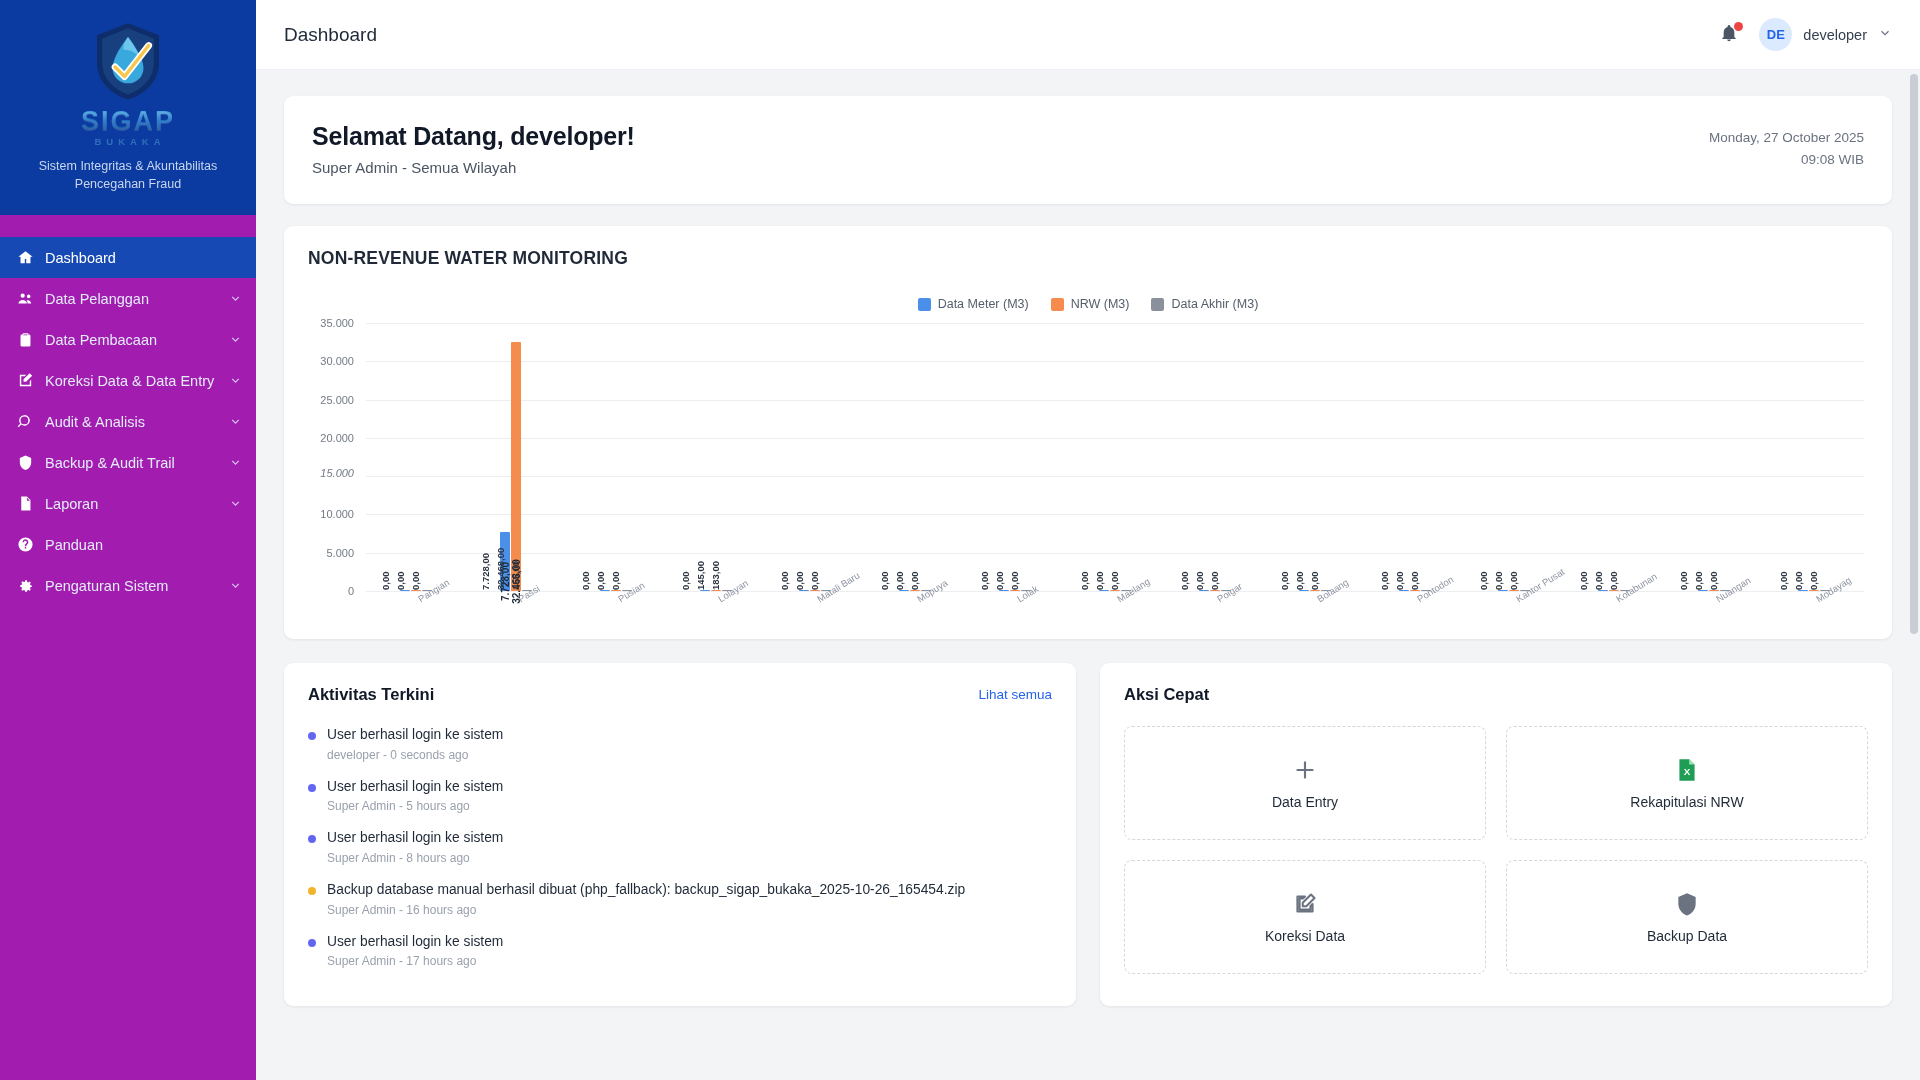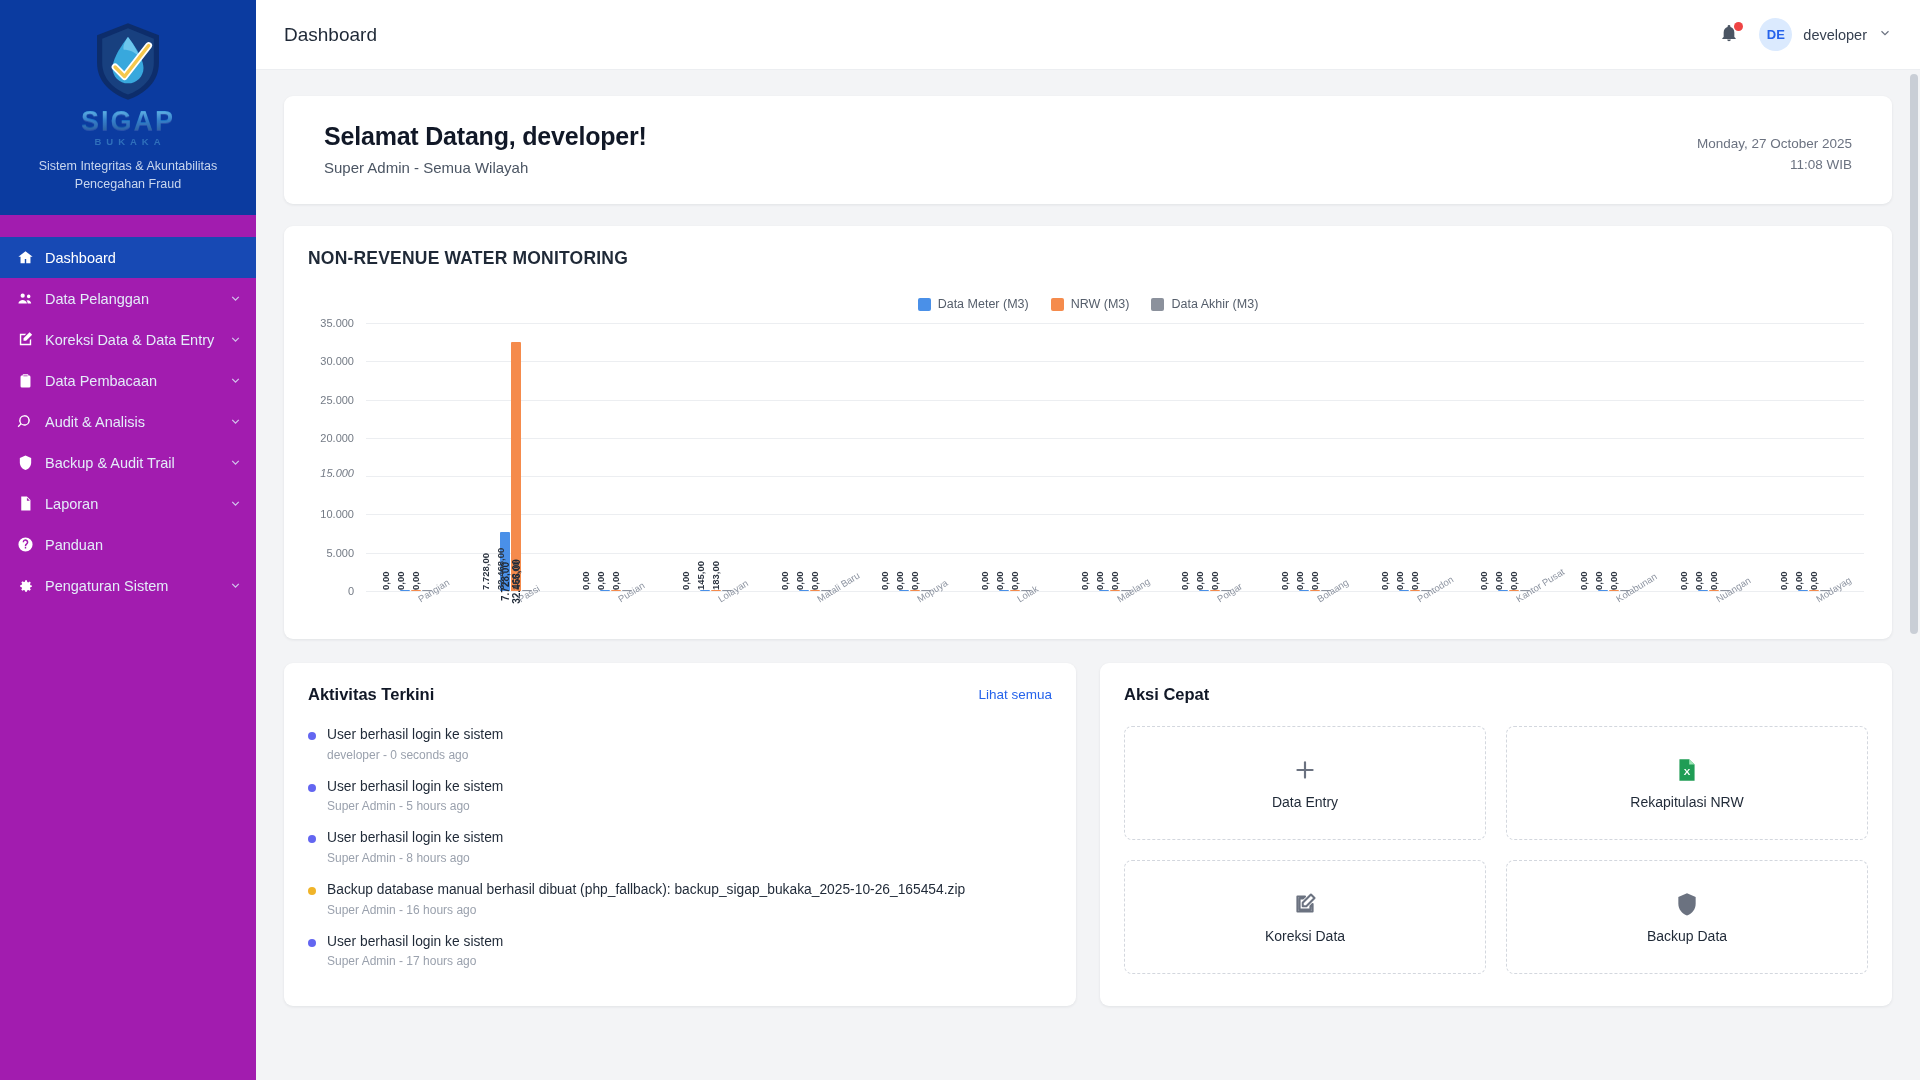--- a/index.html
+++ b/index.html
@@ -69,21 +69,21 @@
     background: #dbeafe; color: #2563eb; font-size: 13px; font-weight: 600;
     display: flex; align-items: center; justify-content: center;
   }
   .user-name { font-size: 14.5px; color: #374151; }
   .caret svg { width: 14px; height: 14px; stroke: #6b7280; fill: none; stroke-width: 2; }
 
   .content { padding: 26px 28px 0 28px; height: 1010px; overflow: hidden; }
 
   .card { background: #fff; border-radius: 9px; box-shadow: 0 1px 3px rgba(16,24,40,.08); }
 
-  .welcome { padding: 26px 40px 28px; display: flex; align-items: flex-end; }
+  .welcome { padding: 26px 28px 28px; display: flex; align-items: center; }
   .welcome h1 { font-size: 25px; color: #111827; font-weight: 700; letter-spacing: -.2px; }
   .welcome .sub { margin-top: 8px; font-size: 15px; color: #4b5563; }
   .welcome .right { margin-left: auto; text-align: right; font-size: 13.5px; color: #6b7280; line-height: 1.6; }
 
   .chart-card { margin-top: 22px; padding: 22px 24px 16px; }
   .chart-title { font-size: 17.5px; font-weight: 700; color: #1f2937; letter-spacing: .2px; }
   .legend { display: flex; justify-content: center; gap: 22px; margin-top: 28px; }
   .legend-item { display: flex; align-items: center; gap: 7px; font-size: 12.5px; color: #555e6b; }
   .swatch { width: 13px; height: 13px; border-radius: 2px; }
 
@@ -175,35 +175,35 @@
             </svg>
           </span>
           <span class="nav-label">Data Pelanggan</span>
           <span class="chev"><svg viewBox="0 0 24 24">
               <polyline points="6,9 12,15 18,9"></polyline>
             </svg></span>
         </div>
         <div class="nav-item">
           <span class="ico">
             <svg viewBox="0 0 24 24">
-              <path d="M4 4h9l-2 2H6v12h12v-5l2-2v9H4Zm13.8-2.4 3.6 3.6-8.6 8.6H9.2v-3.6Z"></path>
-            </svg>
-          </span>
-          <span class="nav-label">Koreksi Data &amp; Data Entry</span>
+              <path d="M9 3h6a1 1 0 0 1 1 1v1h1a2 2 0 0 1 2 2v13a2 2 0 0 1-2 2H7a2 2 0 0 1-2-2V7a2 2 0 0 1 2-2h1V4a1 1 0 0 1 1-1Zm0 3h6V5H9Z"></path>
+            </svg>
+          </span>
+          <span class="nav-label">Data Pembacaan</span>
           <span class="chev"><svg viewBox="0 0 24 24">
               <polyline points="6,9 12,15 18,9"></polyline>
             </svg></span>
         </div>
         <div class="nav-item">
           <span class="ico">
             <svg viewBox="0 0 24 24">
-              <path d="M9 3h6a1 1 0 0 1 1 1v1h1a2 2 0 0 1 2 2v13a2 2 0 0 1-2 2H7a2 2 0 0 1-2-2V7a2 2 0 0 1 2-2h1V4a1 1 0 0 1 1-1Zm0 3h6V5H9Z"></path>
-            </svg>
-          </span>
-          <span class="nav-label">Data Pembacaan</span>
+              <path d="M4 4h9l-2 2H6v12h12v-5l2-2v9H4Zm13.8-2.4 3.6 3.6-8.6 8.6H9.2v-3.6Z"></path>
+            </svg>
+          </span>
+          <span class="nav-label">Koreksi Data &amp; Data Entry</span>
           <span class="chev"><svg viewBox="0 0 24 24">
               <polyline points="6,9 12,15 18,9"></polyline>
             </svg></span>
         </div>
         <div class="nav-item">
           <span class="ico">
             <svg viewBox="0 0 24 24">
               <path d="M10.5 3a7.5 7.5 0 1 1-4.6 13.4l-3.6 3.6-1.4-1.4 3.6-3.6A7.5 7.5 0 0 1 10.5 3Zm0 2a5.5 5.5 0 1 0 0 11 5.5 5.5 0 0 0 0-11Z"></path>
             </svg>
           </span>
@@ -281,21 +281,21 @@
 
     <div class="content">
 
       <section class="card welcome">
         <div>
           <h1>Selamat Datang, developer!</h1>
           <div class="sub">Super Admin - Semua Wilayah</div>
         </div>
         <div class="right">
           <div>Monday, 27 October 2025</div>
-          <div>11:08 WIB</div>
+          <div>09:08 WIB</div>
         </div>
       </section>
 
       <section class="card chart-card">
         <div class="chart-title">NON-REVENUE WATER MONITORING</div>
         <div class="legend" id="legend">
             <div class="legend-item">
               <span class="swatch" style="background:#4a90e8"></span>
               <span>Data Meter (M3)</span>
             </div>

